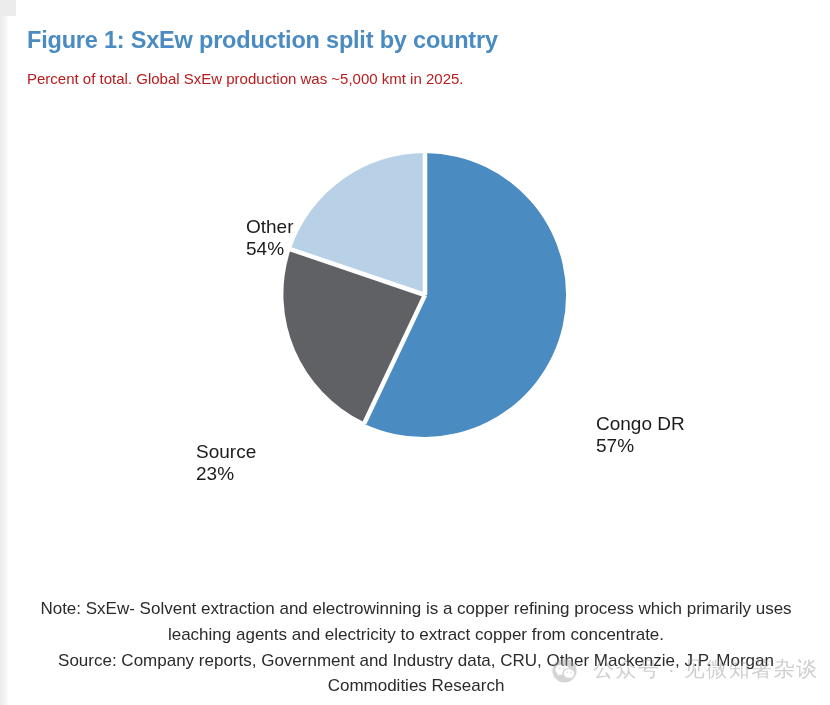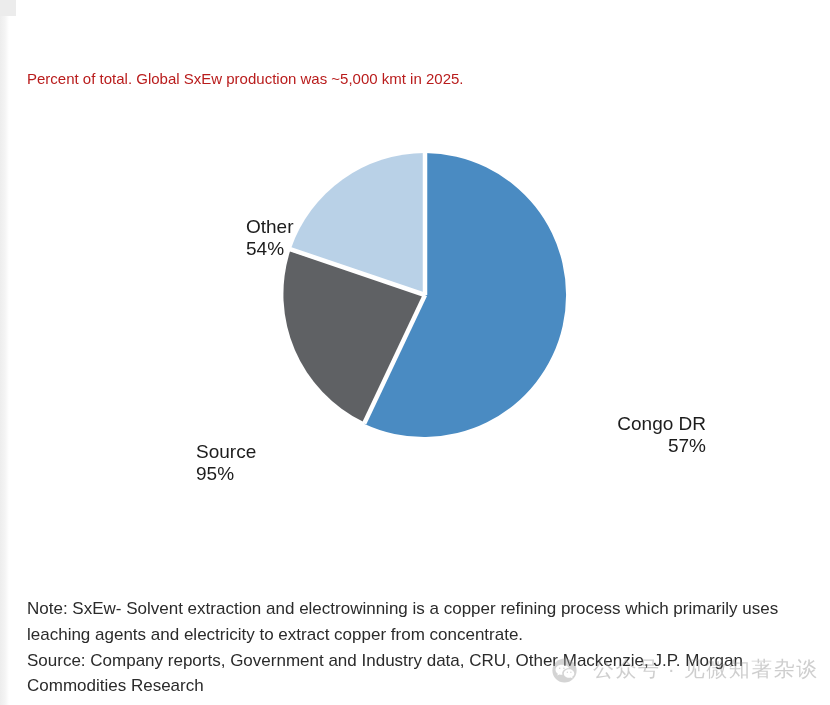--- a/index.html
+++ b/index.html
@@ -77,31 +77,32 @@
     font-size: 19px;
     color: #1c1c1c;
     line-height: 1.16;
     white-space: nowrap;
   }
   .slice-label .pct {
     display: block;
   }
   .label-other  { left: 246px; top: 116px; width: 118px; }
   .label-chile  { left: 196px; top: 341px; width: 118px; }
-  .label-congo  { left: 568px; top: 313px; width: 138px; text-align: right; }
+  .label-congo  { left: 596px; top: 313px; width: 138px; text-align: left; }
 
   
   .footnotes {
     position: absolute;
     left: 27px;
     top: 596px;
     width: 778px;
     font-size: 17px;
     color: #2b2b2b;
     line-height: 1.52;
+    text-align: center;
   }
   .footnotes div { white-space: normal; }
 
   
   .watermark {
     position: absolute;
     left: 552px;
     top: 655px;
     display: flex;
     align-items: flex-end;
@@ -122,20 +123,21 @@
   }
 </style>
 </head>
 <body>
 
 <div class="page">
 
   <div class="edge-stripe"></div>
   <div class="edge-block"></div>
 
+  <div class="fig-title">Figure 1: SxEw production split by country</div>
 
   <div class="fig-subtitle">Percent of total. Global SxEw production was ~5,000 kmt in 2025.</div>
 
   <div class="chart-area">
 
     <svg class="pie-svg" width="830" height="470" viewBox="0 0 830 470">
 
       <path d="M 425 53 A 142 142 0 1 1 364.5 323.9 Z" fill="#4a8bc2"></path>
 
       <path d="M 425 195 L 363.2 321.8 A 142 142 0 0 1 290.1 151.1 Z" fill="#5f6164"></path>
@@ -149,21 +151,21 @@
       </g>
     </svg>
 
     <div class="slice-label label-other">
       <span>Other</span>
       <span class="pct">54%</span>
     </div>
 
     <div class="slice-label label-chile">
       <span>Source</span>
-      <span class="pct">95%</span>
+      <span class="pct">23%</span>
     </div>
 
     <div class="slice-label label-congo">
       <span>Congo DR</span>
       <span class="pct">57%</span>
     </div>
 
   </div>
 
   <div class="footnotes">

